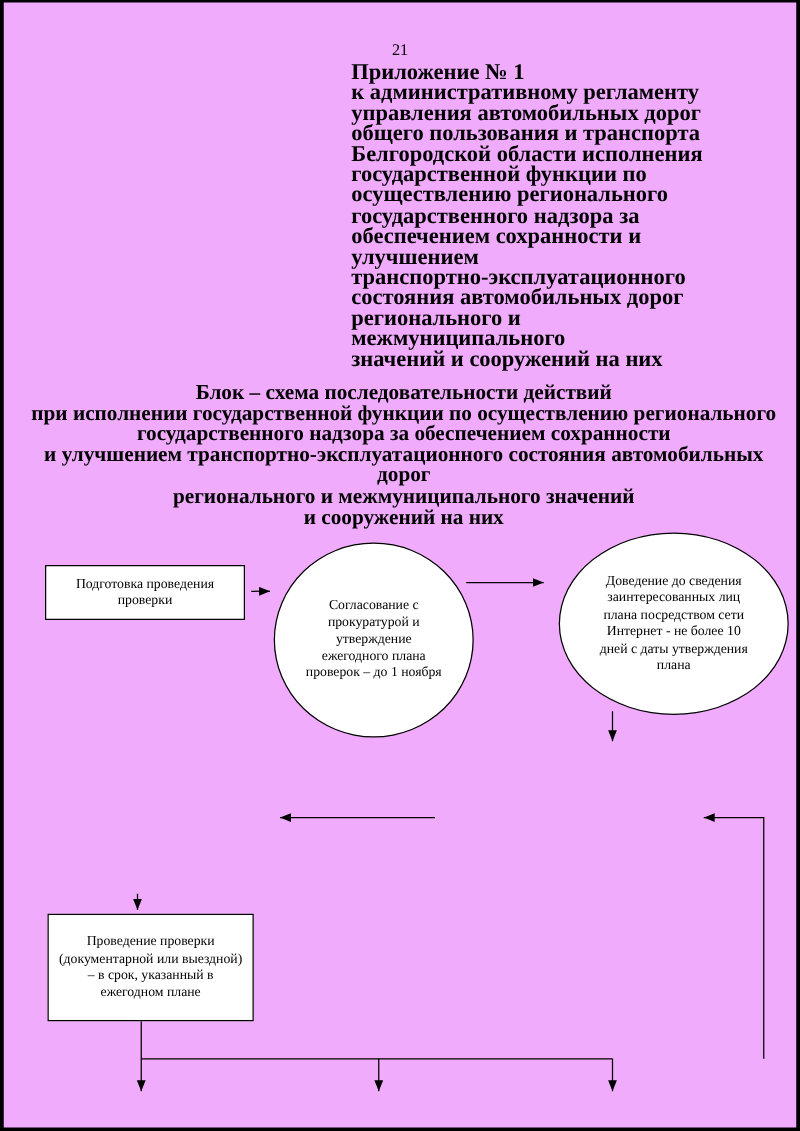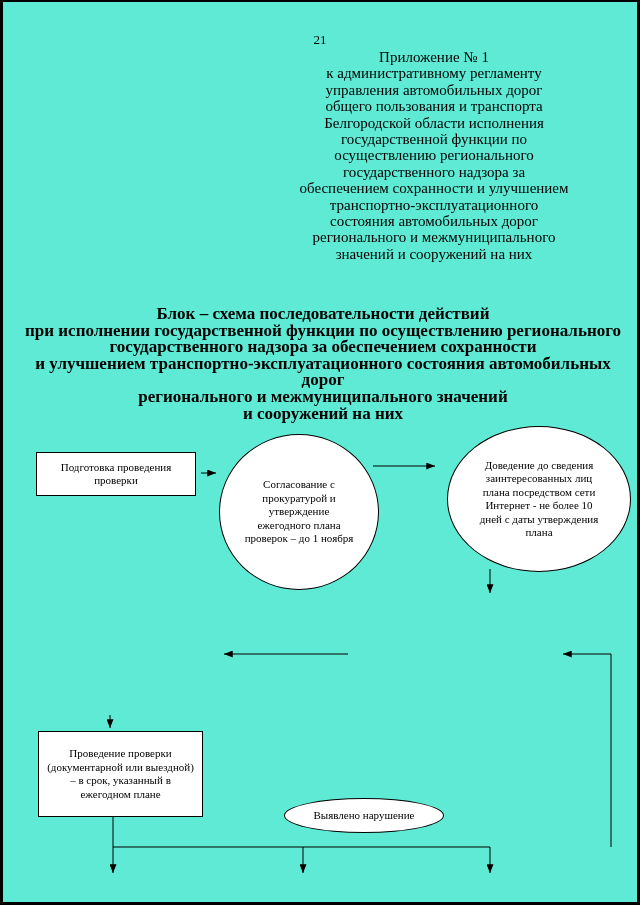--- a/index.html
+++ b/index.html
@@ -5,33 +5,33 @@
   * { margin:0; padding:0; box-sizing:border-box; }
   html,body { width:640px; }
   body {
     font-family:"Liberation Serif","DejaVu Serif",serif;
     background:#ffffff;
     color:#000;
   }
   .page {
     position:relative;
     width:640px; height:905px;
-    background:#5eead4;
+    background:#f0abfc;
     border:2px solid #000;
     border-left-width:3px; border-right-width:3px; border-bottom-width:3px;
     overflow:hidden;
   }
   .page-number {
     position:absolute; top:30px; left:0; width:100%;
     text-align:center; font-size:13px;
   }
   .appendix {
     position:absolute; top:47px; left:278px; width:306px;
-    text-align:center; font-weight:normal;
-    font-size:15px; line-height:16.4px;
+    text-align:left; font-weight:bold;
+    font-size:18px; line-height:16.4px;
     white-space:pre-line;
   }
   .doc-title {
     position:absolute; top:304px; left:20px; width:600px;
     text-align:center; font-weight:bold;
     font-size:17px; line-height:16.6px;
     white-space:pre-line;
   }
   svg.connectors { position:absolute; left:0; top:0; pointer-events:none; }
   .node {
@@ -94,15 +94,14 @@
     <line x1="110" y1="815" x2="110" y2="871" marker-end="url(#arr)"></line>
     <line x1="110" y1="845" x2="487" y2="845"></line>
     <line x1="300" y1="845" x2="300" y2="871" marker-end="url(#arr)"></line>
     <line x1="487" y1="845" x2="487" y2="871" marker-end="url(#arr)"></line>
   </svg>
 
   <div class="node n1">Подготовка проведения проверки</div>
   <div class="node ellipse n2">Согласование с прокуратурой и утверждение ежегодного плана проверок – до 1 ноября</div>
   <div class="node ellipse n3">Доведение до сведения заинтересованных лиц плана посредством сети Интернет - не более 10 дней с даты утверждения плана</div>
   <div class="node n6">Проведение проверки (документарной или выездной) – в срок, указанный в ежегодном плане</div>
-  <div class="node ellipse n7">Выявлено нарушение</div>
 
 </div>
 
 </body></html>

